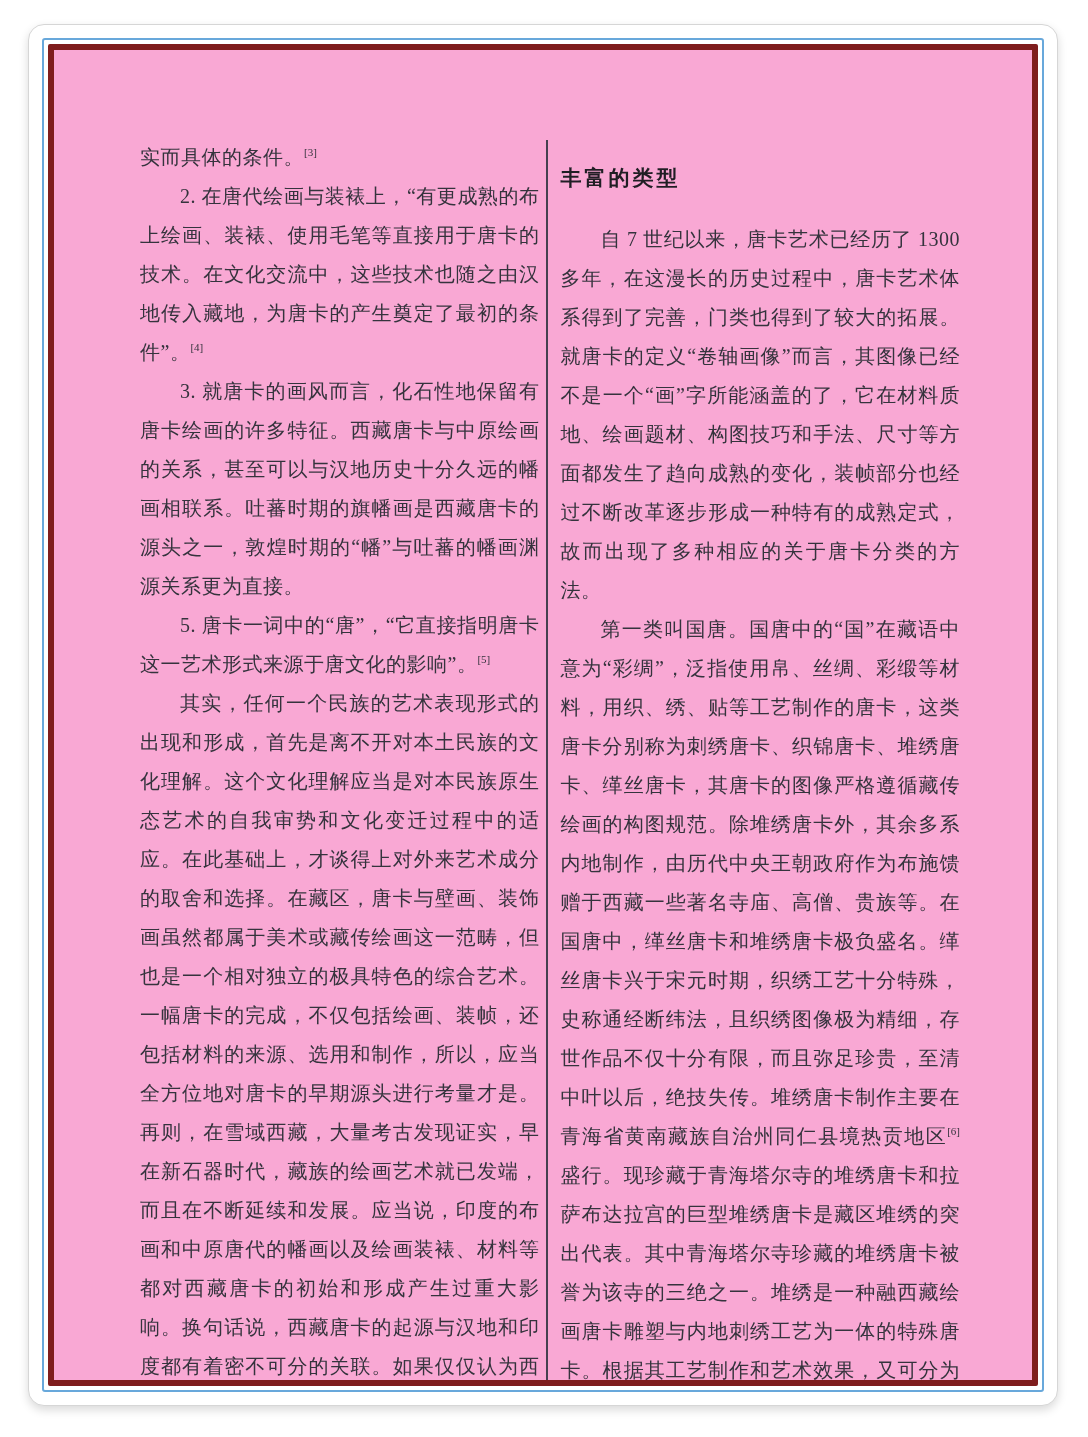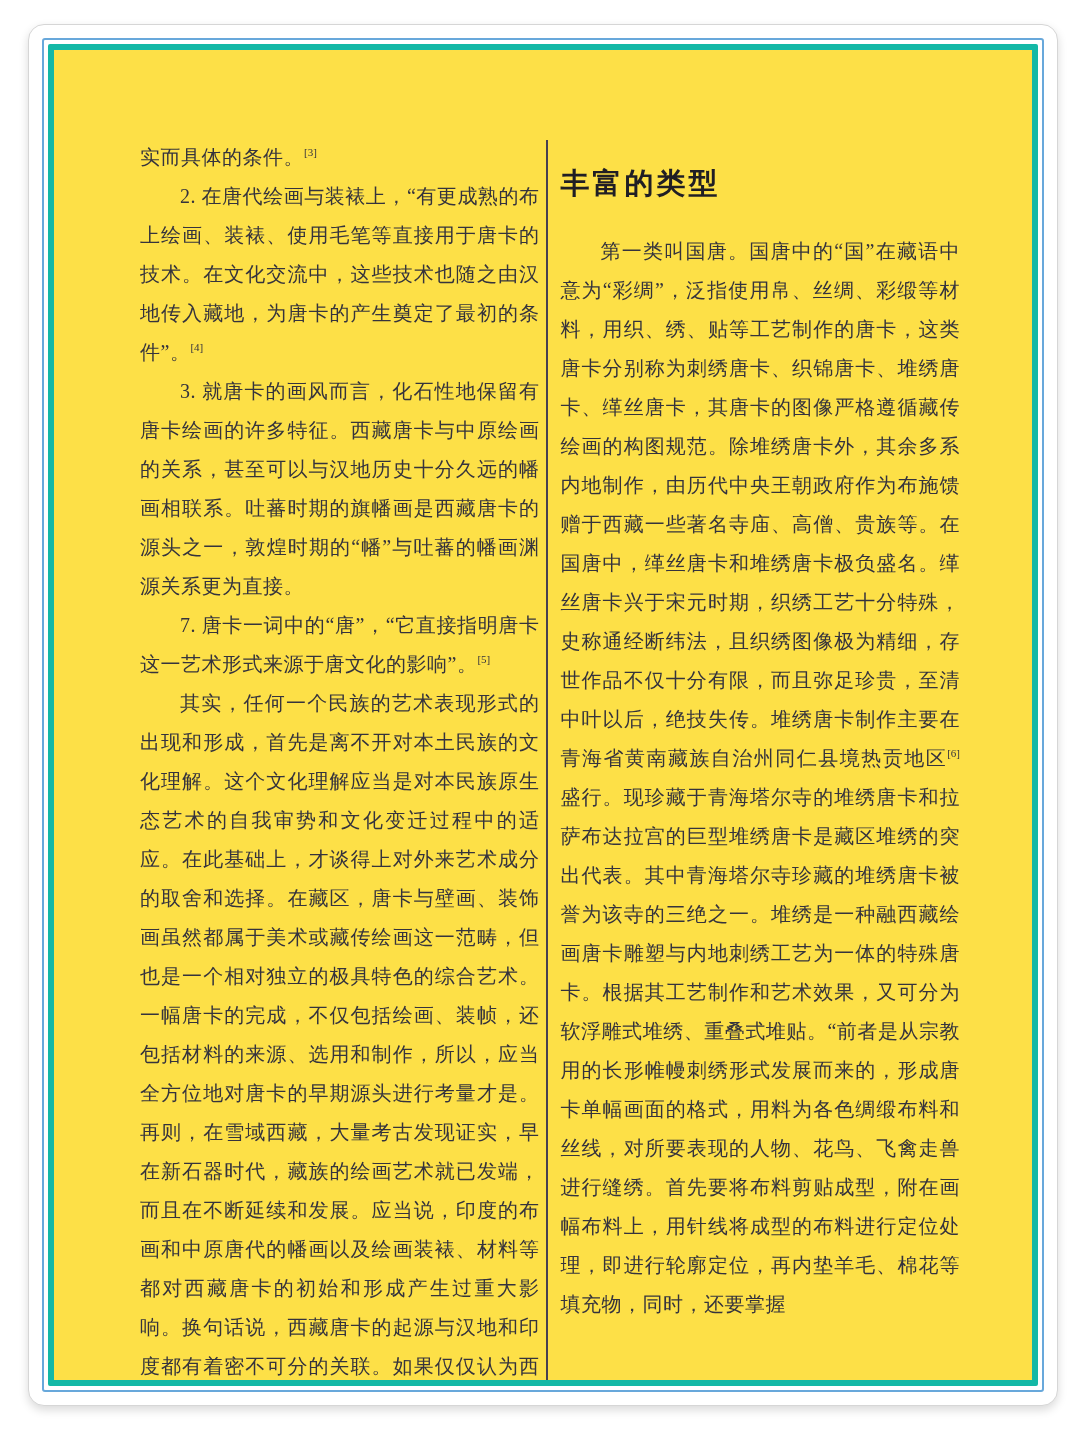--- a/index.html
+++ b/index.html
@@ -21,23 +21,23 @@
     padding: 13px;
   }
   .frame-thin {
     box-sizing: border-box; width: 100%; height: 100%;
     border: 2px solid #68a8db;
     border-radius: 3px;
     padding: 4px;
   }
   .frame-thick {
     box-sizing: border-box; width: 100%; height: 100%;
-    border: 6px solid #14b8a6;
+    border: 6px solid #7f1d1d;
     border-radius: 2px;
-    background: #fde047;
+    background: #f9a8d4;
     padding: 88px 72px 0 86px;
     overflow: hidden;
   }
 
   .columns { display: flex; align-items: stretch; }
   .col { flex: 1 1 0; min-width: 0; }
   .divider {
     width: 2px; background: #474050;
     margin: 2px 13px 2px 6px;
     flex: 0 0 auto;
@@ -57,47 +57,48 @@
     line-height: 0;
     letter-spacing: 0;
     vertical-align: super;
     color: #35333d;
   }
 
   .heading {
     margin: 26px 0 28px 0;
     font-family: "Liberation Sans", "DejaVu Sans", sans-serif;
     font-weight: bold;
-    font-size: 29px;
+    font-size: 21px;
     letter-spacing: 3px;
     color: #201e24;
   }
 </style>
 </head>
 <body>
 
 <div class="canvas">
   <div class="card">
     <div class="frame-thin">
       <div class="frame-thick">
 
         <div class="columns">
 
           <div class="col">
             <p class="para"><span>实而具体的条件。</span><sup class="fn">[3]</sup></p>
             <p class="para indent"><span>2. 在唐代绘画与装裱上，“有更成熟的布上绘画、装裱、使用毛笔等直接用于唐卡的技术。在文化交流中，这些技术也随之由汉地传入藏地，为唐卡的产生奠定了最初的条件”。</span><sup class="fn">[4]</sup></p>
             <p class="para indent"><span>3. 就唐卡的画风而言，化石性地保留有唐卡绘画的许多特征。西藏唐卡与中原绘画的关系，甚至可以与汉地历史十分久远的幡画相联系。吐蕃时期的旗幡画是西藏唐卡的源头之一，敦煌时期的“幡”与吐蕃的幡画渊源关系更为直接。</span><sup class="fn"></sup></p>
-            <p class="para indent"><span>7. 唐卡一词中的“唐”，“它直接指明唐卡这一艺术形式来源于唐文化的影响”。</span><sup class="fn">[5]</sup></p>
+            <p class="para indent"><span>5. 唐卡一词中的“唐”，“它直接指明唐卡这一艺术形式来源于唐文化的影响”。</span><sup class="fn">[5]</sup></p>
             <p class="para indent"><span>其实，任何一个民族的艺术表现形式的出现和形成，首先是离不开对本土民族的文化理解。这个文化理解应当是对本民族原生态艺术的自我审势和文化变迁过程中的适应。在此基础上，才谈得上对外来艺术成分的取舍和选择。在藏区，唐卡与壁画、装饰画虽然都属于美术或藏传绘画这一范畴，但也是一个相对独立的极具特色的综合艺术。一幅唐卡的完成，不仅包括绘画、装帧，还包括材料的来源、选用和制作，所以，应当全方位地对唐卡的早期源头进行考量才是。再则，在雪域西藏，大量考古发现证实，早在新石器时代，藏族的绘画艺术就已发端，而且在不断延续和发展。应当说，印度的布画和中原唐代的幡画以及绘画装裱、材料等都对西藏唐卡的初始和形成产生过重大影响。换句话说，西藏唐卡的起源与汉地和印度都有着密不可分的关联。如果仅仅认为西藏唐卡源于印度，或源于中原汉地，都是不全面的。而是同一时期两者作用于雪域的绘画艺术，又在藏民族对自己民族艺术文化理解的背景下，碰撞、取舍、融合而成的。那么，西藏唐卡起源于西藏早期本教传教布道的挂轴画和吐蕃时期悬挂的布面文书、布告的说法，也就不难理解了。唐卡，之所以成为西藏卷轴画像的专用词，以及西藏唐卡的特殊形制，充分表明了它鲜明的民族性和地域特色，而不是印度布画、汉地卷轴画的简单移植或翻版。在藏族历史传说中，认为</span><sup class="fn"></sup></p>
           </div>
 
           <div class="divider"></div>
 
           <div class="col">
             <h2 class="heading">丰富的类型</h2>
+            <p class="para indent"><span>自 7 世纪以来，唐卡艺术已经历了 1300 多年，在这漫长的历史过程中，唐卡艺术体系得到了完善，门类也得到了较大的拓展。就唐卡的定义“卷轴画像”而言，其图像已经不是一个“画”字所能涵盖的了，它在材料质地、绘画题材、构图技巧和手法、尺寸等方面都发生了趋向成熟的变化，装帧部分也经过不断改革逐步形成一种特有的成熟定式，故而出现了多种相应的关于唐卡分类的方法。</span></p>
             <p class="para indent"><span>第一类叫国唐。国唐中的“国”在藏语中意为“彩绸”，泛指使用帛、丝绸、彩缎等材料，用织、绣、贴等工艺制作的唐卡，这类唐卡分别称为刺绣唐卡、织锦唐卡、堆绣唐卡、缂丝唐卡，其唐卡的图像严格遵循藏传绘画的构图规范。除堆绣唐卡外，其余多系内地制作，由历代中央王朝政府作为布施馈赠于西藏一些著名寺庙、高僧、贵族等。在国唐中，缂丝唐卡和堆绣唐卡极负盛名。缂丝唐卡兴于宋元时期，织绣工艺十分特殊，史称通经断纬法，且织绣图像极为精细，存世作品不仅十分有限，而且弥足珍贵，至清中叶以后，绝技失传。堆绣唐卡制作主要在青海省黄南藏族自治州同仁县境热贡地区</span><sup class="fn">[6]</sup><span>盛行。现珍藏于青海塔尔寺的堆绣唐卡和拉萨布达拉宫的巨型堆绣唐卡是藏区堆绣的突出代表。其中青海塔尔寺珍藏的堆绣唐卡被誉为该寺的三绝之一。堆绣是一种融西藏绘画唐卡雕塑与内地刺绣工艺为一体的特殊唐卡。根据其工艺制作和艺术效果，又可分为软浮雕式堆绣、重叠式堆贴。“前者是从宗教用的长形帷幔刺绣形式发展而来的，形成唐卡单幅画面的格式，用料为各色绸缎布料和丝线，对所要表现的人物、花鸟、飞禽走兽进行缝绣。首先要将布料剪贴成型，附在画幅布料上，用针线将成型的布料进行定位处理，即进行轮廓定位，再内垫羊毛、棉花等填充物，同时，还要掌握</span></p>
           </div>
 
         </div>
 
       </div>
     </div>
   </div>
 </div>
 

